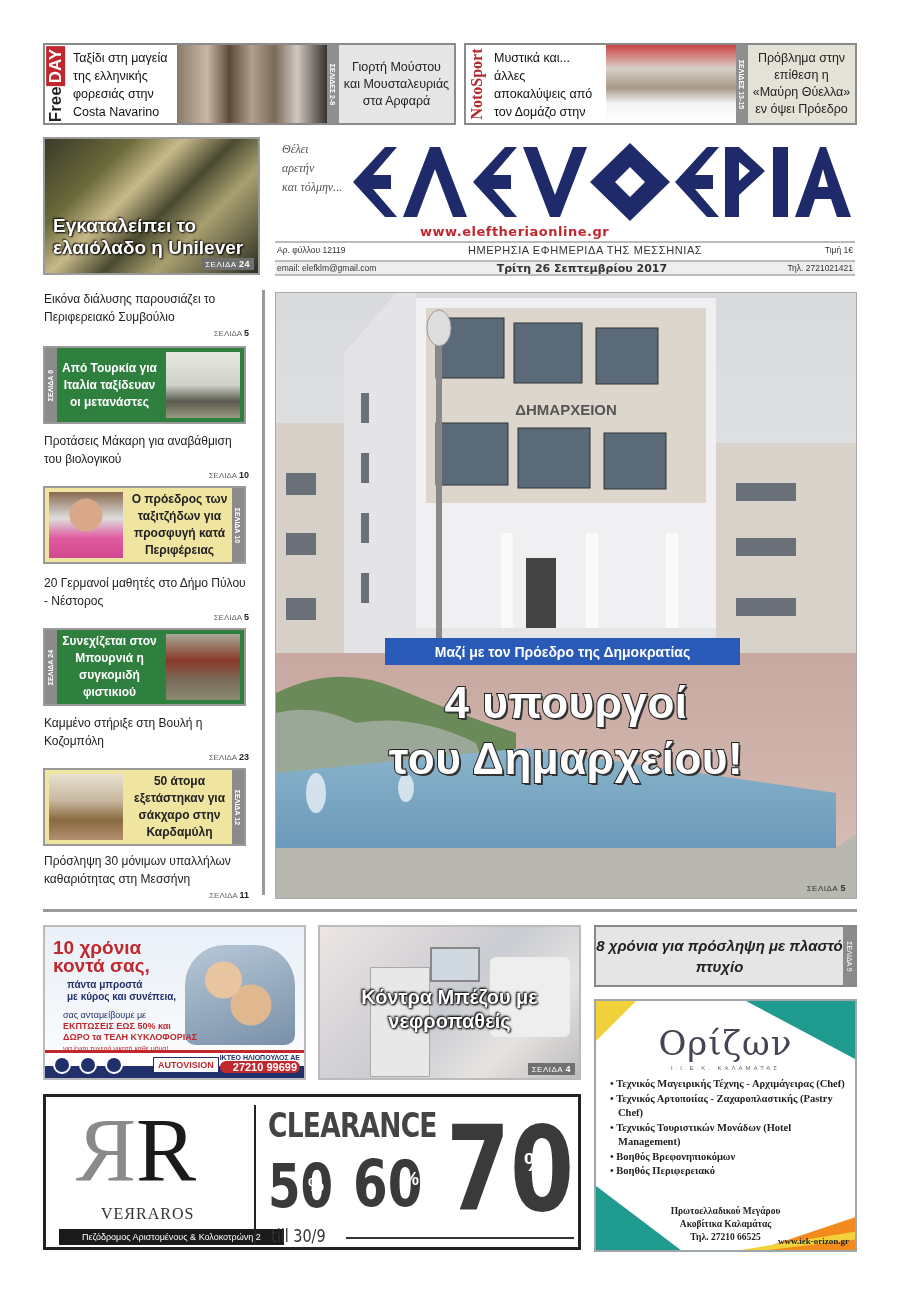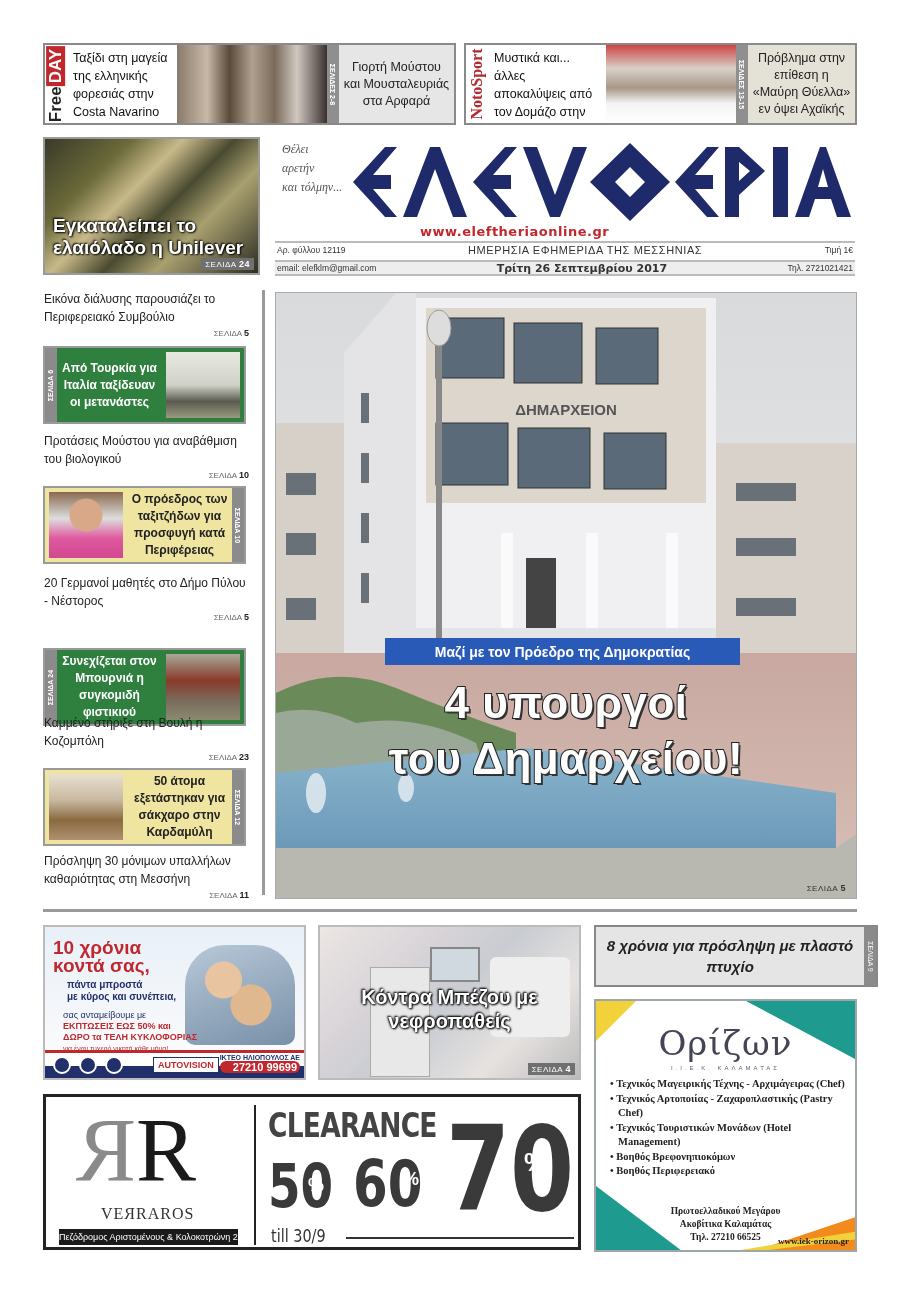--- a/index.html
+++ b/index.html
@@ -75,39 +75,39 @@
   .ad-auto .logo-av { position: absolute; left: 108px; bottom: 5px; background: #fff; border: 1px solid #21306b; font-size: 9px; font-weight: bold; color: #c0282e; padding: 2px 4px; }
   .ad-auto .phone { position: absolute; right: 4px; bottom: 5px; text-align: right; font-size: 7px; color: #21306b; font-weight: bold; }
   .ad-auto .phone b { display: block; font-size: 11px; color: #fff; background: #c0282e; padding: 0 3px; border-radius: 6px; }
   .ad-auto .people { position: absolute; left: 140px; top: 18px; width: 110px; height: 100px; border-radius: 40px 40px 10px 10px;
     background: radial-gradient(circle at 35% 35%, #e8c4a0 0 18px, transparent 19px), radial-gradient(circle at 60% 60%, #e0b890 0 20px, transparent 21px), linear-gradient(160deg,#b8c8d8,#7890a8); }
 
   .ad-hosp { position: absolute; left: 318px; top: 925px; width: 263px; height: 155px; border: 2px solid #bbb; overflow: hidden;
     background: linear-gradient(135deg,#ece6e4 0%,#d8d4d8 30%,#c9ccd2 50%,#e6e2e0 75%,#bcbcbc 100%); }
   .ad-hosp .title { position: absolute; left: 0; right: 0; top: 58px; text-align: center; font-size: 20px; font-weight: bold; color: #fff; line-height: 24px; text-shadow: 1px 1px 2px #000, -1px -1px 2px #000, 0 0 3px #000; }
 
-  .box-8 { position: absolute; left: 594px; top: 925px; width: 284px; height: 62px; border: 2px solid #888; background: #e5e5e5; display: flex; }
+  .box-8 { position: absolute; left: 594px; top: 925px; width: 263px; height: 62px; border: 2px solid #888; background: #e5e5e5; display: flex; }
   .box-8 .txt { flex: 1; display: flex; align-items: center; justify-content: center; text-align: center; font-style: italic; font-weight: bold; font-size: 15px; line-height: 21px; color: #222; }
   .box-8 .vtab { width: 12px; background: #8b8b8b; display: flex; align-items: center; justify-content: center; }
   .box-8 .vtab span { font-size: 7px; color: #fff; transform: rotate(90deg); white-space: nowrap; }
 
   .ad-orizon { position: absolute; left: 594px; top: 999px; width: 263px; height: 253px; border: 2px solid #9fa6a8; overflow: hidden; background: #fff; }
   .ad-orizon .orz-logo { position: absolute; left: 0; right: 0; top: 22px; text-align: center; font-family: "DejaVu Serif", serif; font-size: 34px; color: #445; letter-spacing: 1px; }
   .ad-orizon .orz-sub { position: absolute; left: 0; right: 0; top: 64px; text-align: center; font-size: 6px; letter-spacing: 3px; color: #667; }
   .ad-orizon ul { position: absolute; left: 14px; top: 76px; list-style: none; font-family: "Liberation Serif", serif; font-weight: bold; font-size: 10.5px; line-height: 14.5px; color: #222; }
   .ad-orizon ul li { padding-left: 8px; text-indent: -8px; }
   .ad-orizon .addr { position: absolute; left: 0; right: 0; top: 204px; text-align: center; font-family: "Liberation Serif", serif; font-weight: bold; font-size: 9.5px; line-height: 13px; color: #222; }
   .ad-orizon .web { position: absolute; right: 6px; bottom: 4px; font-family: "Liberation Serif", serif; font-weight: bold; font-size: 9px; color: #222; }
 
   .ad-verraros { position: absolute; left: 43px; top: 1094px; width: 538px; height: 156px; border: 3px solid #222; background: #fff; overflow: hidden; }
   .ad-verraros .rr { position: absolute; left: 30px; top: 4px; font-family: "Liberation Serif", serif; font-size: 90px; line-height: 100px; }
   .ad-verraros .rr .r1 { color: #8a8a8a; display: inline-block; transform: scaleX(-1); }
   .ad-verraros .rr .r2 { color: #1a1a1a; }
   .ad-verraros .brand { position: absolute; left: 55px; top: 108px; font-family: "Liberation Serif", serif; font-size: 16px; letter-spacing: 1px; color: #333; }
-  .ad-verraros .addr { position: absolute; left: 13px; top: 132px; background: #1a1a1a; color: #fff; font-size: 9px; padding: 3px 0; }
+  .ad-verraros .addr { position: absolute; left: 13px; top: 132px; background: #1a1a1a; color: #fff; font-size: 9px; padding: 3px 23px; }
   .ad-verraros .vline { position: absolute; left: 208px; top: 8px; width: 2px; height: 140px; background: #222; }
   .ad-verraros .clear { position: absolute; left: 222px; top: 8px; font-size: 34px; font-weight: bold; color: #444; font-family: "DejaVu Sans", sans-serif; transform: scaleX(0.78); transform-origin: left; letter-spacing: -1px; }
   .ad-verraros .n50, .ad-verraros .n60, .ad-verraros .n70 { position: absolute; font-weight: bold; color: #3a3a3a; font-family: "DejaVu Sans", sans-serif; transform: scaleX(0.78); transform-origin: left; }
   .ad-verraros .n50 { left: 222px; top: 54px; font-size: 60px; }
   .ad-verraros .n60 { left: 307px; top: 50px; font-size: 64px; }
   .ad-verraros .n70 { left: 400px; top: 2px; font-size: 118px; line-height: 140px; }
   .ad-verraros .pct { position: absolute; font-size: 18px; color: #fff; font-weight: bold; }
   .ad-verraros .till { position: absolute; left: 225px; top: 128px; font-size: 18px; color: #333; font-family: "DejaVu Sans", sans-serif; transform: scaleX(0.8); transform-origin: left; }
   .ad-verraros .tillline { position: absolute; left: 300px; top: 140px; width: 228px; height: 2px; background: #333; }
 </style>
@@ -128,21 +128,21 @@
 
 <div class="strip" style="left:464px; width:393px;">
   <div class="brand-vert notosport">
       <span>NotoSport</span>
     </div>
   <div class="strip-text" style="width:118px;">Μυστικά και... άλλες αποκαλύψεις από τον Δομάζο στην Καλαμάτα</div>
   <div class="strip-photo" style="width:130px; background:linear-gradient(180deg,#c44 0%,#d8d0c8 30%,#a89888 55%,#f4f4f4 75%,#fff 100%);"></div>
   <div class="side-tab">
       <span>ΣΕΛΙΔΕΣ 13-15</span>
     </div>
-  <div class="strip-right" style="flex:1; background:#e4e2d6;">Πρόβλημα στην επίθεση η «Μαύρη Θύελλα» εν όψει Αχαϊκής</div>
+  <div class="strip-right" style="flex:1; background:#e4e2d6;">Πρόβλημα στην επίθεση η «Μαύρη Θύελλα» εν όψει Πρόεδρο</div>
 </div>
 
 <div class="unilever">
   <div class="title" style="width:200px;margin-top:14px;">Εγκαταλείπει το ελαιόλαδο η Unilever</div>
   <div class="page-tag" style="right:4px; bottom:3px;">
     <span>ΣΕΛΙΔΑ</span> <b>24</b>
   </div>
 </div>
 
 <div class="tagline">
@@ -191,38 +191,38 @@
 
 <div class="box green" style="top:346px;">
   <div class="vtab up">
       <span>ΣΕΛΙΔΑ 6</span>
     </div>
   <div class="btext">Από Τουρκία για Ιταλία ταξίδευαν οι μετανάστες</div>
   <div class="bphoto" style="background:linear-gradient(180deg,#e8e8e0 0%,#cfd2c8 50%,#5a5a50 75%,#9a9a80 100%);"></div>
 </div>
 
 <div class="lnews" style="top:432px; height:50px;">
-  <div>Προτάσεις Μούστου για αναβάθμιση του βιολογικού</div>
+  <div>Προτάσεις Μάκαρη για αναβάθμιση του βιολογικού</div>
   <div class="lpage" style="top:34px;"><span>ΣΕΛΙΔΑ</span> <b>10</b></div>
 </div>
 
 <div class="box yellow" style="top:486px;">
   <div class="bphoto" style="background:radial-gradient(circle at 50% 35%,#d8a888 0 16px,transparent 17px),linear-gradient(180deg,#8a6a50 0%,#ddd 40%,#e05aa0 70%,#d04890 100%);"></div>
   <div class="btext">Ο πρόεδρος των ταξιτζήδων για προσφυγή κατά Περιφέρειας</div>
   <div class="vtab down">
       <span>ΣΕΛΙΔΑ 10</span>
     </div>
 </div>
 
 <div class="lnews" style="top:574px; height:50px;">
   <div>20 Γερμανοί μαθητές στο Δήμο Πύλου - Νέστορος</div>
   <div class="lpage" style="top:34px;"><span>ΣΕΛΙΔΑ</span> <b>5</b></div>
 </div>
 
-<div class="box green" style="top:648px;">
+<div class="box green" style="top:628px;">
   <div class="vtab up">
       <span>ΣΕΛΙΔΑ 24</span>
     </div>
   <div class="btext">Συνεχίζεται στον Μπουρνιά η συγκομιδή φιστικιού</div>
   <div class="bphoto" style="background:linear-gradient(180deg,#a8a898 0%,#8a3a2a 40%,#7a6a5a 70%,#8a8a70 100%);"></div>
 </div>
 
 <div class="lnews" style="top:714px; height:50px;">
   <div>Καμμένο στήριξε στη Βουλή η Κοζομπόλη</div>
   <div class="lpage" style="top:34px;"><span>ΣΕΛΙΔΑ</span> <b>23</b></div>

